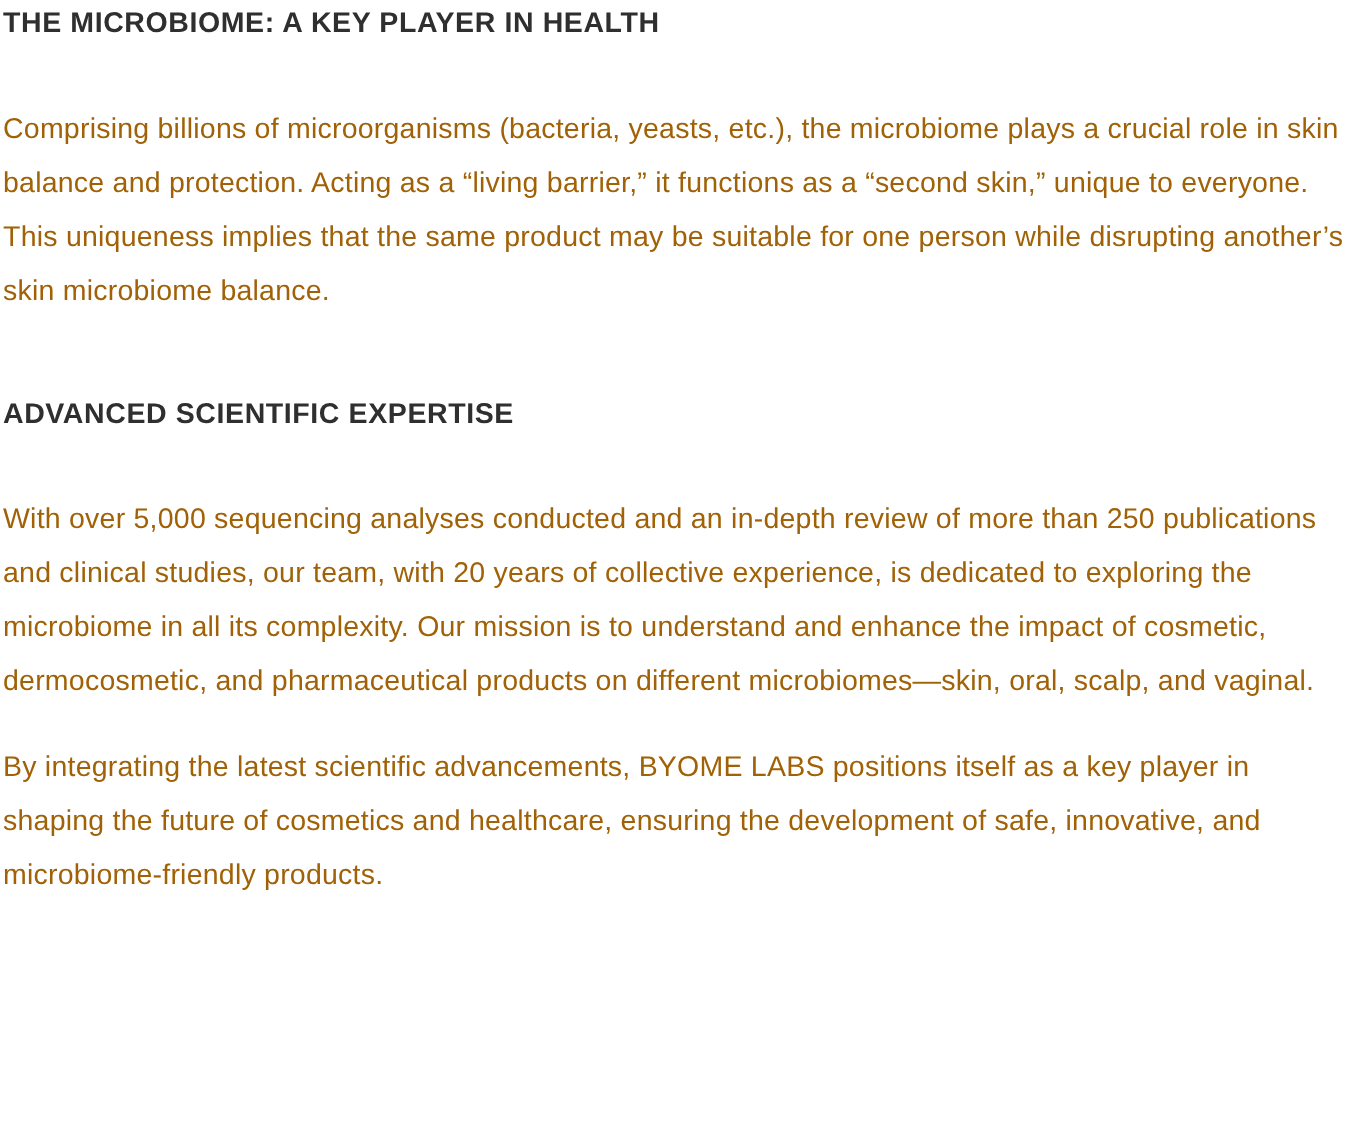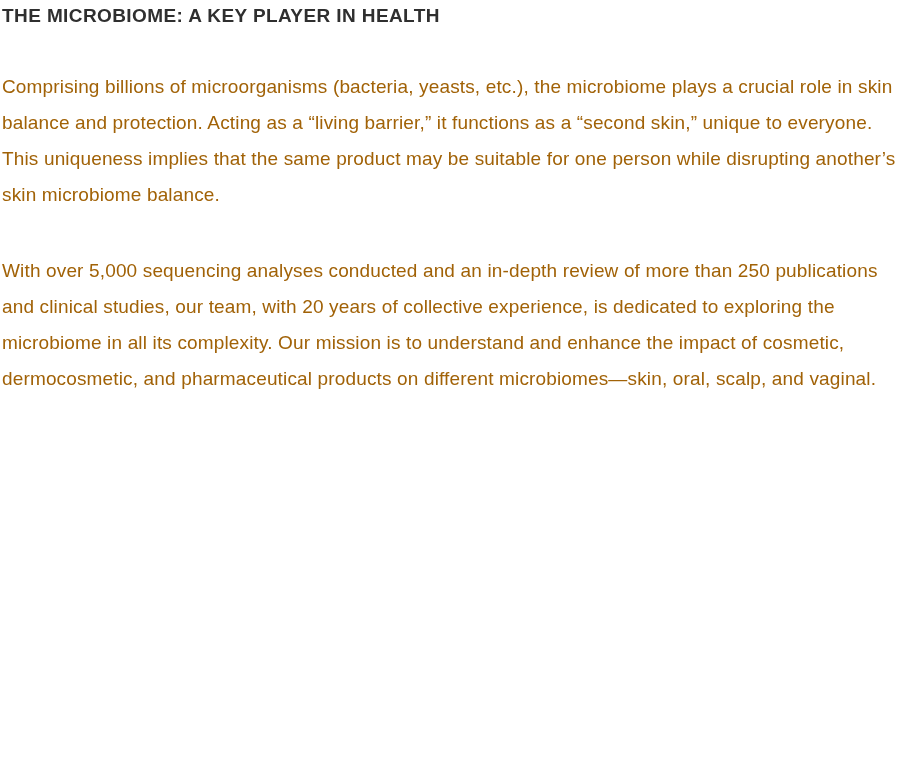--- a/index.html
+++ b/index.html
@@ -55,17 +55,19 @@
 </style>
 </head>
 <body>
 
 <div class="page">
 
   <h2 class="heading heading-1">THE MICROBIOME: A KEY PLAYER IN HEALTH</h2>
 
   <p class="para para-1">Comprising billions of microorganisms (bacteria, yeasts, etc.), the microbiome plays a crucial role in skin balance and protection. Acting as a “living barrier,” it functions as a “second skin,” unique to everyone. This uniqueness implies that the same product may be suitable for one person while disrupting another’s skin microbiome balance.</p>
 
+  <h2 class="heading heading-2">ADVANCED SCIENTIFIC EXPERTISE</h2>
 
   <p class="para para-2">With over 5,000 sequencing analyses conducted and an in-depth review of more than 250 publications and clinical studies, our team, with 20 years of collective experience, is dedicated to exploring the microbiome in all its complexity. Our mission is to understand and enhance the impact of cosmetic, dermocosmetic, and pharmaceutical products on different microbiomes—skin, oral, scalp, and vaginal.</p>
 
+  <p class="para para-3">By integrating the latest scientific advancements, BYOME LABS positions itself as a key player in shaping the future of cosmetics and healthcare, ensuring the development of safe, innovative, and microbiome-friendly products.</p>
 
 </div>
 
 </body></html>

